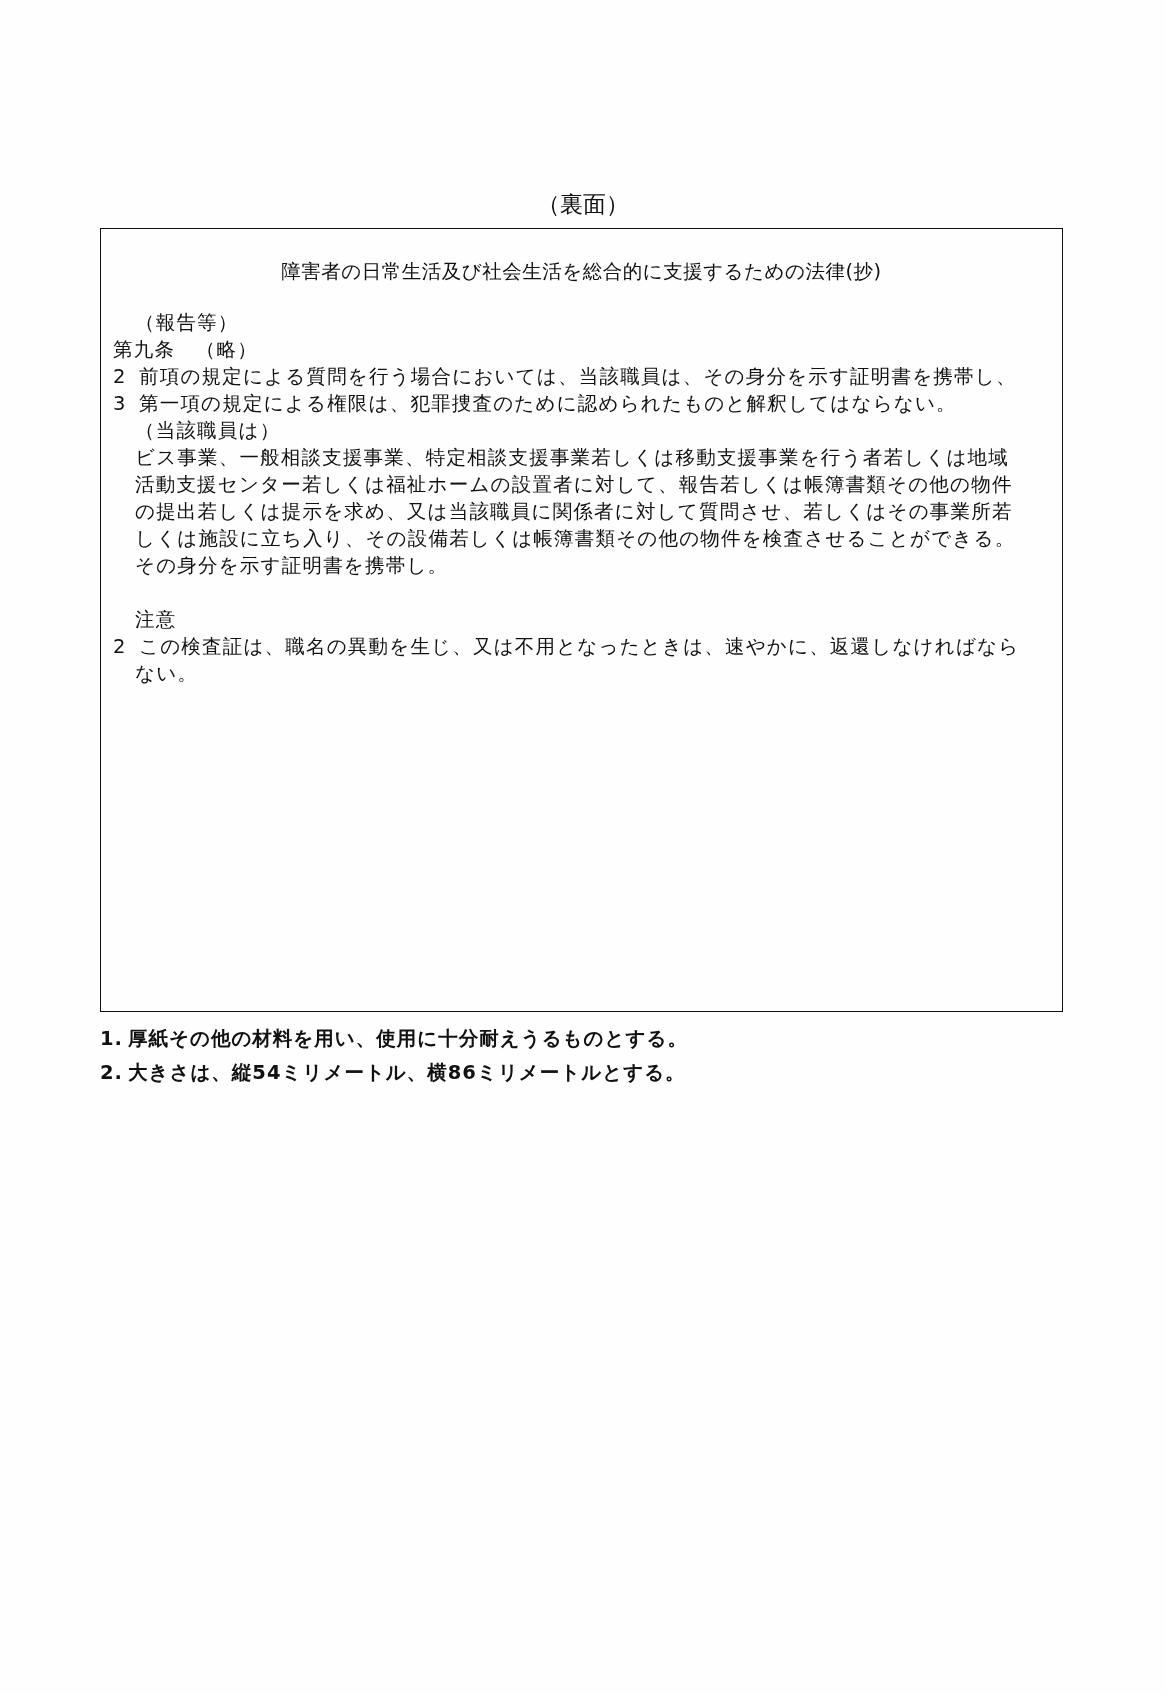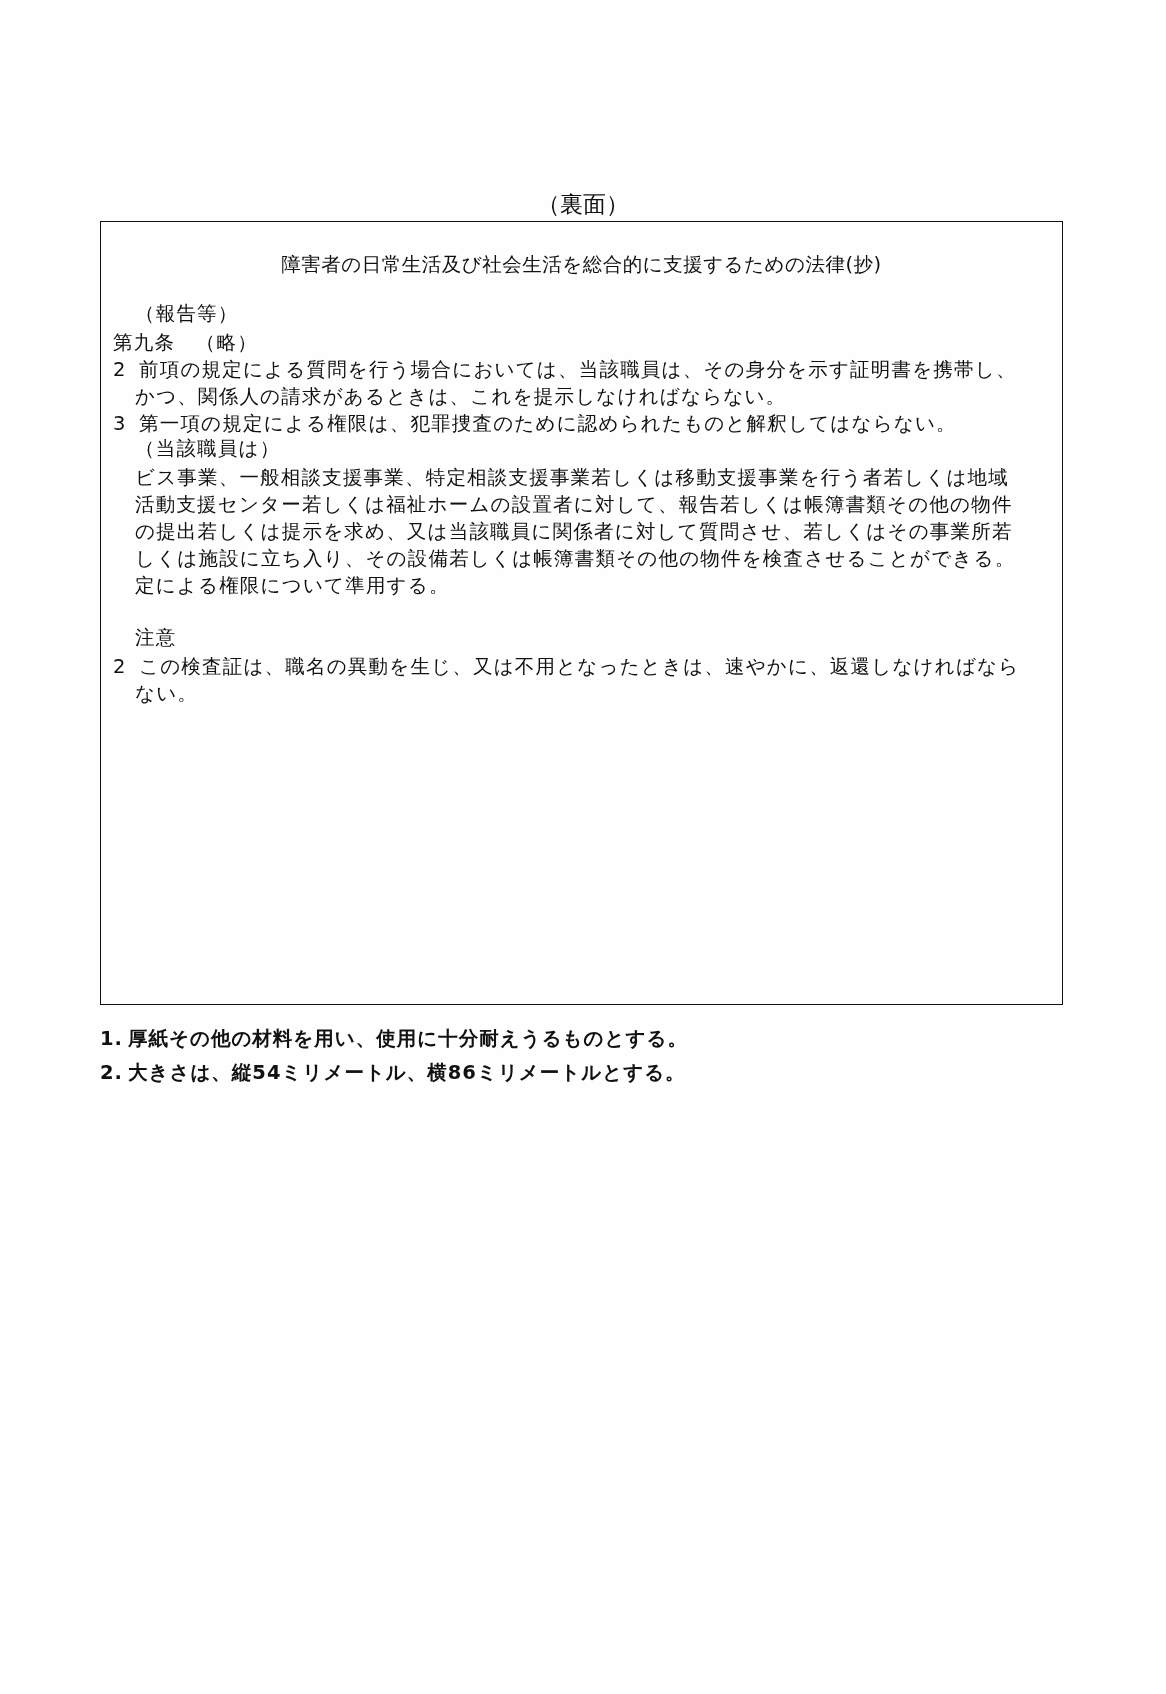--- a/index.html
+++ b/index.html
@@ -17,21 +17,21 @@
     left: 0; width: 1166px;
     top: 192px;
     text-align: center;
     font-size: 23px;
     line-height: 24px;
     padding-left: 0px;
   }
   .box {
     position: absolute;
     left: 100px;
-    top: 221px;
+    top: 228px;
     width: 963px;
     height: 784px;
     border: 1.5px solid #111;
     box-sizing: border-box;
   }
   .law-title {
     position: absolute;
     left: 0; right: 0;
     top: 30px;
     text-align: center;
@@ -42,21 +42,21 @@
   .body-text {
     position: absolute;
     left: 12px;
     top: 80px;
     width: 940px;
     font-size: 19.5px;
     line-height: 27px;
     letter-spacing: 1.2px;
   }
   .line { white-space: nowrap; height: 27px; }
-  .indent1 { padding-left: 22px; font-family: Liberation Mono, monospace; }
+  .indent1 { padding-left: 22px; }
   .indent-hang { padding-left: 22px; }
   .spacer { height: 27px; }
   .footnotes {
     position: absolute;
     left: 100px;
     top: 1026px;
     font-size: 19.5px;
     letter-spacing: 1px;
     font-weight: bold;
   }
@@ -70,29 +70,28 @@
 <div class="page-label">（裏面）</div>
 
 <div class="box">
   <div class="law-title">障害者の日常生活及び社会生活を総合的に支援するための法律(抄)</div>
 
   <div class="body-text">
 
     <div class="line indent1">（報告等）</div>
     <div class="line">第九条　（略）</div>
     <div class="line"><span class="num">2</span><span>前項の規定による質問を行う場合においては、当該職員は、その身分を示す証明書を携帯し、</span></div>
-    <div class="line indent-hang">かつ、関係人の請求があるときは、これを提示しなければならない。</div>
     <div class="line"><span class="num">3</span><span>第一項の規定による権限は、犯罪捜査のために認められたものと解釈してはならない。</span></div>
 
     <div class="line indent1">（当該職員は）</div>
     <div class="line indent-hang">ビス事業、一般相談支援事業、特定相談支援事業若しくは移動支援事業を行う者若しくは地域</div>
     <div class="line indent-hang">活動支援センター若しくは福祉ホームの設置者に対して、報告若しくは帳簿書類その他の物件</div>
     <div class="line indent-hang">の提出若しくは提示を求め、又は当該職員に関係者に対して質問させ、若しくはその事業所若</div>
     <div class="line indent-hang">しくは施設に立ち入り、その設備若しくは帳簿書類その他の物件を検査させることができる。</div>
-    <div class="line indent-hang">定による権限について準用する。</div>
+    <div class="line indent-hang">その身分を示す証明書を携帯し。</div>
 
     <div class="spacer"></div>
 
     <div class="line indent1">注意</div>
     <div class="line"><span class="num">2</span><span>この検査証は、職名の異動を生じ、又は不用となったときは、速やかに、返還しなければなら</span></div>
     <div class="line indent-hang">ない。</div>
   </div>
 </div>
 
 <div class="footnotes">

